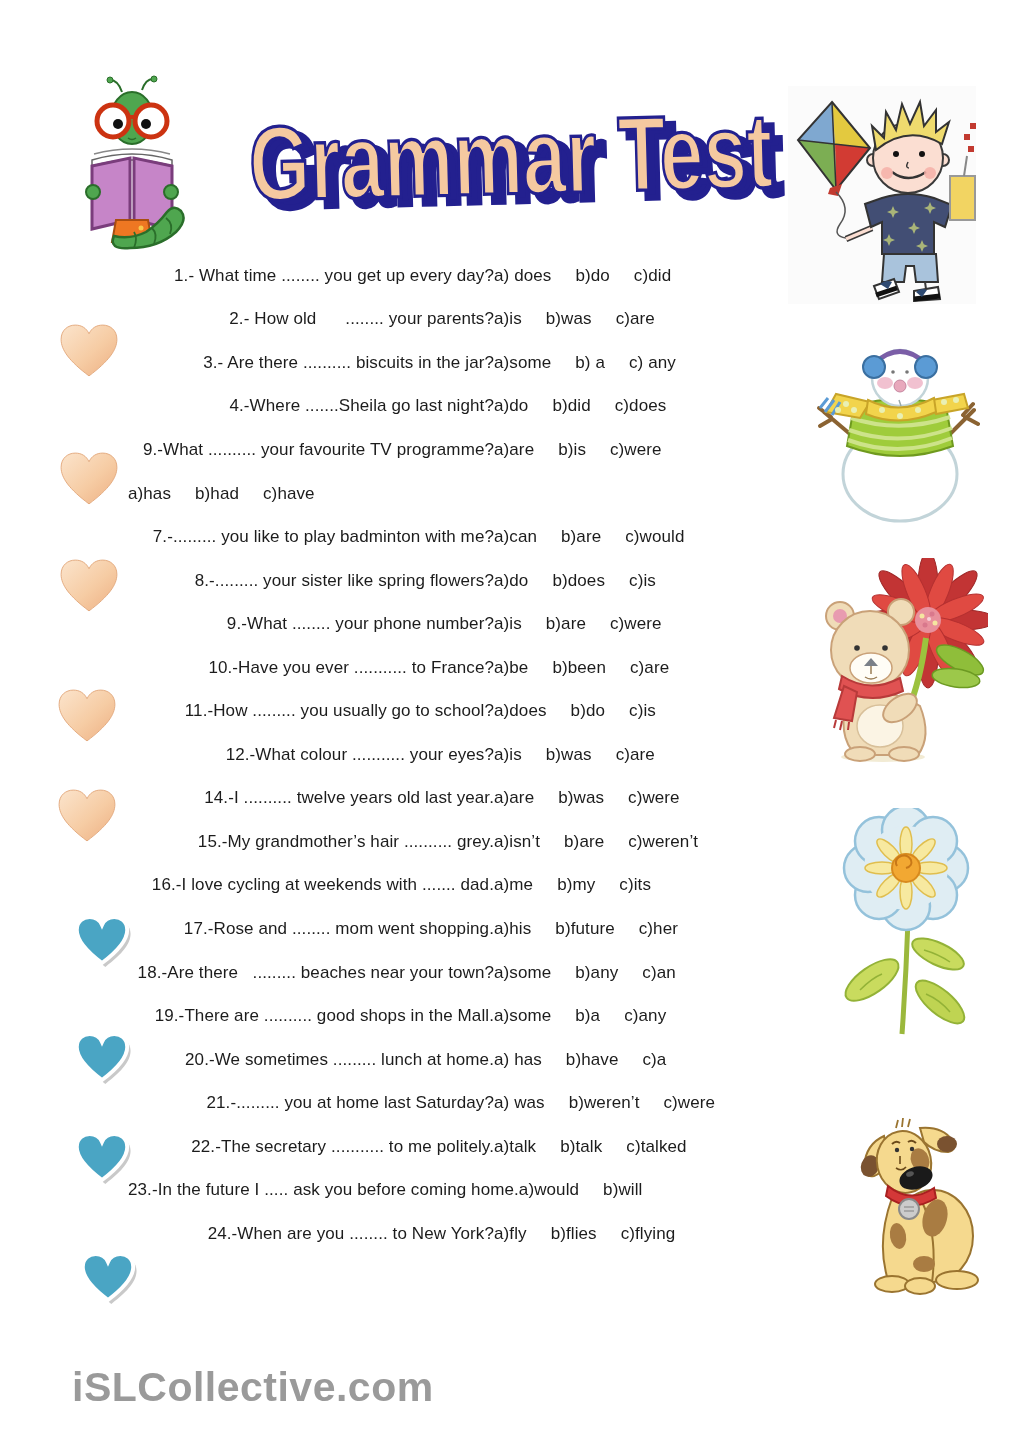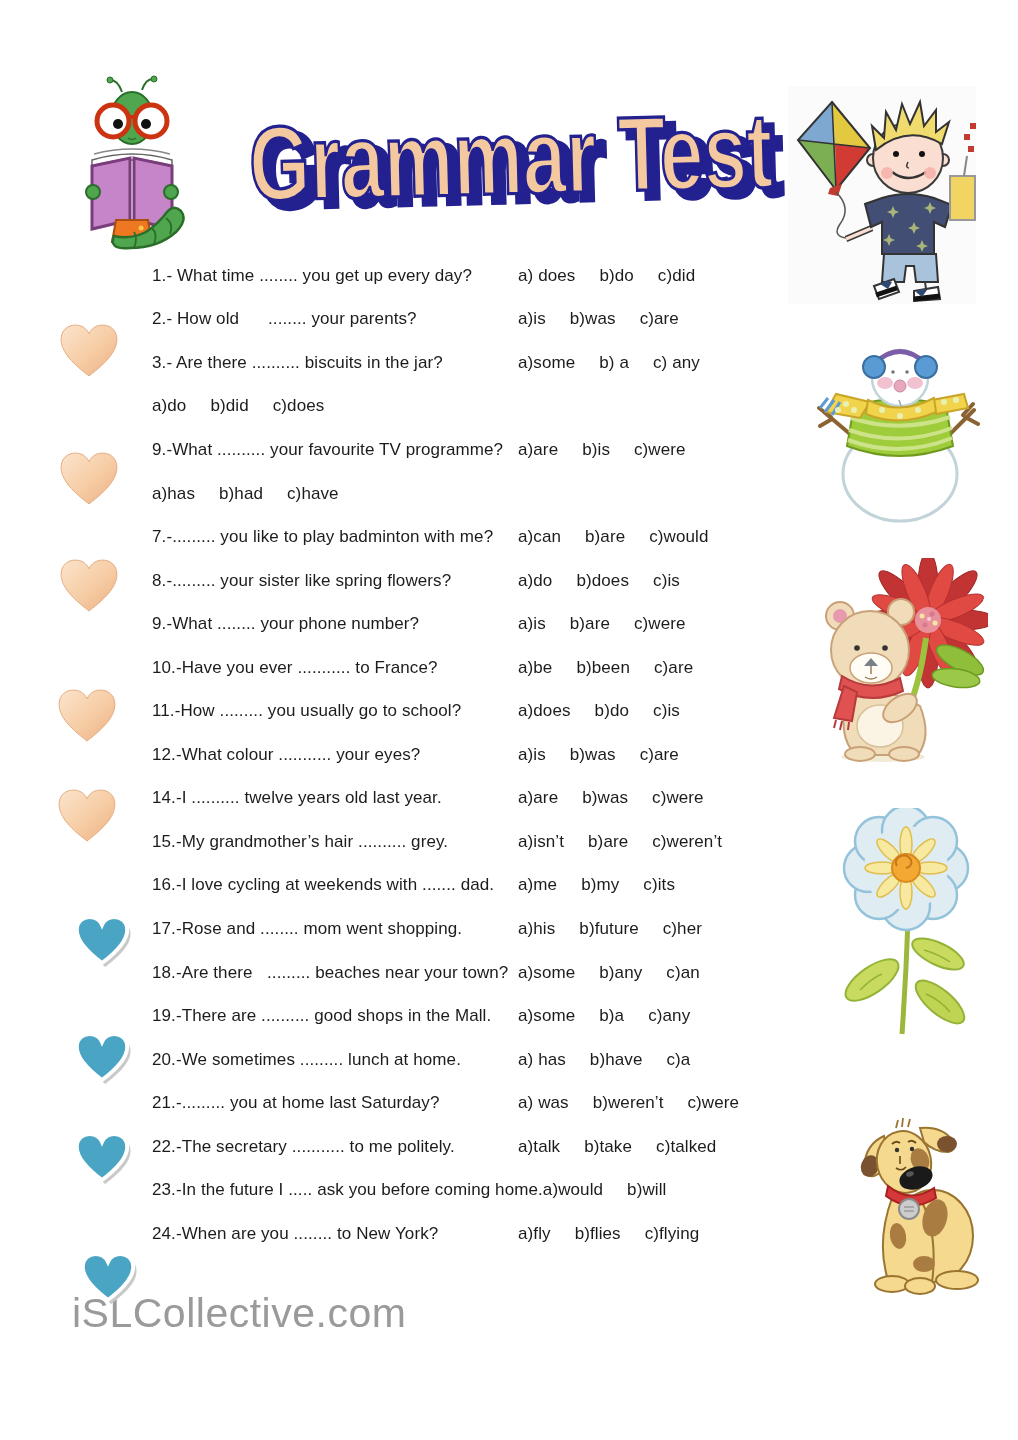--- a/index.html
+++ b/index.html
@@ -5,28 +5,28 @@
   html,body{margin:0;padding:0;background:#fff;}
   #page{position:relative;width:1018px;height:1440px;background:#ffffff;overflow:hidden;
         font-family:"Liberation Sans",sans-serif;}
   
   .title-svg{position:absolute;left:236px;top:90px;width:550px;height:130px;overflow:visible;}
   
   .clip{position:absolute;}
   
   .heart{position:absolute;z-index:3;}
   
-  .questions{position:absolute;left:152px;top:254px;width:750px;z-index:1;}
+  .questions{position:absolute;left:128px;top:254px;width:750px;z-index:1;text-align:right;}
   .q-row{height:43.55px;display:flex;align-items:center;font-size:17px;color:#1c1c1c;
          white-space:pre;letter-spacing:0.1px;}
   .q-text{display:inline-block;min-width:366px;}
   .q-opts{display:inline-flex;}
   .opt{margin-right:24px;}
   
-  .watermark{position:absolute;left:72px;top:1290px;z-index:2;font-weight:normal;font-size:41px;
+  .watermark{position:absolute;left:72px;top:1364px;z-index:2;font-weight:bold;font-size:41px;
              color:#9a9a9a;letter-spacing:0.5px;}
 </style>
 </head>
 <body>
 
 <div id="page">
 
   <svg width="0" height="0" style="position:absolute">
     <defs>
       <path id="heartP" d="M50 86 C18 62 5 44 5 27 C5 12 16 4 28 4 C38 4 46 9 50 18 C54 9 62 4 72 4 C84 4 95 12 95 27 C95 44 82 62 50 86 Z"></path>
@@ -291,37 +291,37 @@
     <ellipse cx="74" cy="60" rx="4" ry="2.5" fill="#555" transform="rotate(-18 74 60)"></ellipse>
     <path d="M52 72 Q74 90 98 74 L100 84 Q74 100 50 82 Z" fill="#D43838" stroke="#A82020" stroke-width="2"></path>
     <circle cx="73" cy="95" r="10" fill="#CCCCCC" stroke="#8A8A8A" stroke-width="2"></circle>
     <path d="M68 93 L78 93 M68 97 L78 97" stroke="#9A9A9A" stroke-width="1.3"></path>
   </svg>
 
   <div class="questions">
       <div class="q-row"><span class="q-text">1.- What time ........ you get up every day?</span><span class="q-opts"><span class="opt">a) does</span><span class="opt">b)do</span><span class="opt">c)did</span></span></div>
       <div class="q-row"><span class="q-text">2.- How old      ........ your parents?</span><span class="q-opts"><span class="opt">a)is</span><span class="opt">b)was</span><span class="opt">c)are</span></span></div>
       <div class="q-row"><span class="q-text">3.- Are there .......... biscuits in the jar?</span><span class="q-opts"><span class="opt">a)some</span><span class="opt">b) a</span><span class="opt">c) any</span></span></div>
-      <div class="q-row"><span class="q-opts"><span class="opt">a)do</span><span class="opt">b)did</span><span class="opt">c)does</span></span></div>
+      <div class="q-row"><span class="q-text">4.-Where .......Sheila go last night?</span><span class="q-opts"><span class="opt">a)do</span><span class="opt">b)did</span><span class="opt">c)does</span></span></div>
       <div class="q-row"><span class="q-text">9.-What .......... your favourite TV programme?</span><span class="q-opts"><span class="opt">a)are</span><span class="opt">b)is</span><span class="opt">c)were</span></span></div>
       <div class="q-row"><span class="q-opts"><span class="opt">a)has</span><span class="opt">b)had</span><span class="opt">c)have</span></span></div>
       <div class="q-row"><span class="q-text">7.-......... you like to play badminton with me?</span><span class="q-opts"><span class="opt">a)can</span><span class="opt">b)are</span><span class="opt">c)would</span></span></div>
       <div class="q-row"><span class="q-text">8.-......... your sister like spring flowers?</span><span class="q-opts"><span class="opt">a)do</span><span class="opt">b)does</span><span class="opt">c)is</span></span></div>
       <div class="q-row"><span class="q-text">9.-What ........ your phone number?</span><span class="q-opts"><span class="opt">a)is</span><span class="opt">b)are</span><span class="opt">c)were</span></span></div>
       <div class="q-row"><span class="q-text">10.-Have you ever ........... to France?</span><span class="q-opts"><span class="opt">a)be</span><span class="opt">b)been</span><span class="opt">c)are</span></span></div>
       <div class="q-row"><span class="q-text">11.-How ......... you usually go to school?</span><span class="q-opts"><span class="opt">a)does</span><span class="opt">b)do</span><span class="opt">c)is</span></span></div>
       <div class="q-row"><span class="q-text">12.-What colour ........... your eyes?</span><span class="q-opts"><span class="opt">a)is</span><span class="opt">b)was</span><span class="opt">c)are</span></span></div>
       <div class="q-row"><span class="q-text">14.-I .......... twelve years old last year.</span><span class="q-opts"><span class="opt">a)are</span><span class="opt">b)was</span><span class="opt">c)were</span></span></div>
       <div class="q-row"><span class="q-text">15.-My grandmother’s hair .......... grey.</span><span class="q-opts"><span class="opt">a)isn’t</span><span class="opt">b)are</span><span class="opt">c)weren’t</span></span></div>
       <div class="q-row"><span class="q-text">16.-I love cycling at weekends with ....... dad.</span><span class="q-opts"><span class="opt">a)me</span><span class="opt">b)my</span><span class="opt">c)its</span></span></div>
       <div class="q-row"><span class="q-text">17.-Rose and ........ mom went shopping.</span><span class="q-opts"><span class="opt">a)his</span><span class="opt">b)future</span><span class="opt">c)her</span></span></div>
       <div class="q-row"><span class="q-text">18.-Are there   ......... beaches near your town?</span><span class="q-opts"><span class="opt">a)some</span><span class="opt">b)any</span><span class="opt">c)an</span></span></div>
       <div class="q-row"><span class="q-text">19.-There are .......... good shops in the Mall.</span><span class="q-opts"><span class="opt">a)some</span><span class="opt">b)a</span><span class="opt">c)any</span></span></div>
       <div class="q-row"><span class="q-text">20.-We sometimes ......... lunch at home.</span><span class="q-opts"><span class="opt">a) has</span><span class="opt">b)have</span><span class="opt">c)a</span></span></div>
       <div class="q-row"><span class="q-text">21.-......... you at home last Saturday?</span><span class="q-opts"><span class="opt">a) was</span><span class="opt">b)weren’t</span><span class="opt">c)were</span></span></div>
-      <div class="q-row"><span class="q-text">22.-The secretary ........... to me politely.</span><span class="q-opts"><span class="opt">a)talk</span><span class="opt">b)take</span><span class="opt">c)talked</span></span></div>
+      <div class="q-row"><span class="q-text">22.-The secretary ........... to me politely.</span><span class="q-opts"><span class="opt">a)talk</span><span class="opt">b)talk</span><span class="opt">c)talked</span></span></div>
       <div class="q-row"><span class="q-text">23.-In the future I ..... ask you before coming home.</span><span class="q-opts"><span class="opt">a)would</span><span class="opt">b)will</span></span></div>
       <div class="q-row"><span class="q-text">24.-When are you ........ to New York?</span><span class="q-opts"><span class="opt">a)fly</span><span class="opt">b)flies</span><span class="opt">c)flying</span></span></div>
     </div>
 
   <div class="watermark">iSLCollective.com</div>
 
 </div>
 
 </body></html>

